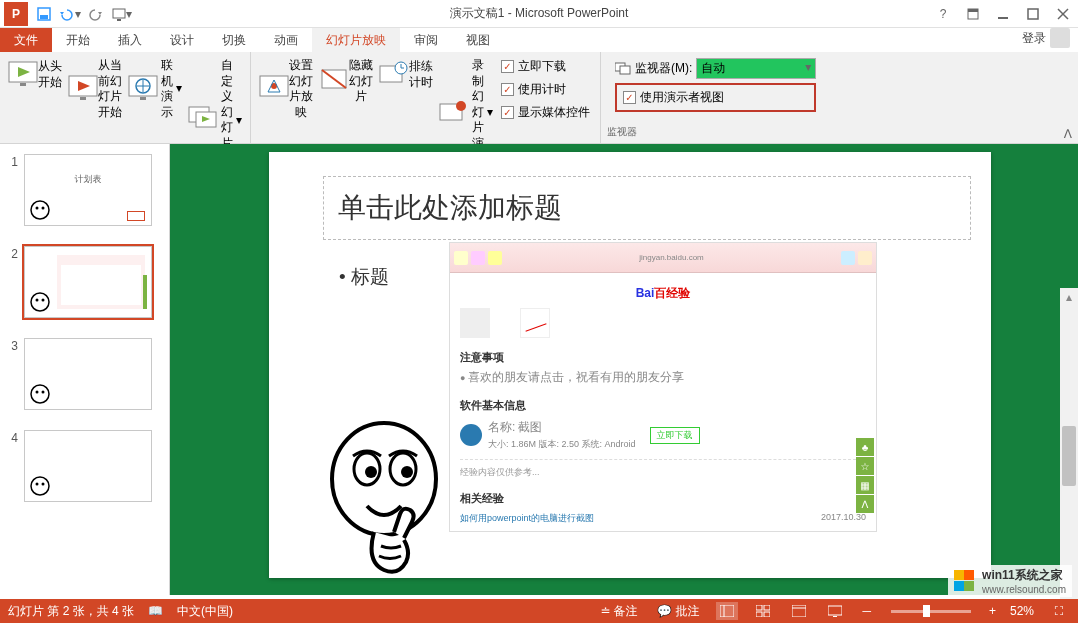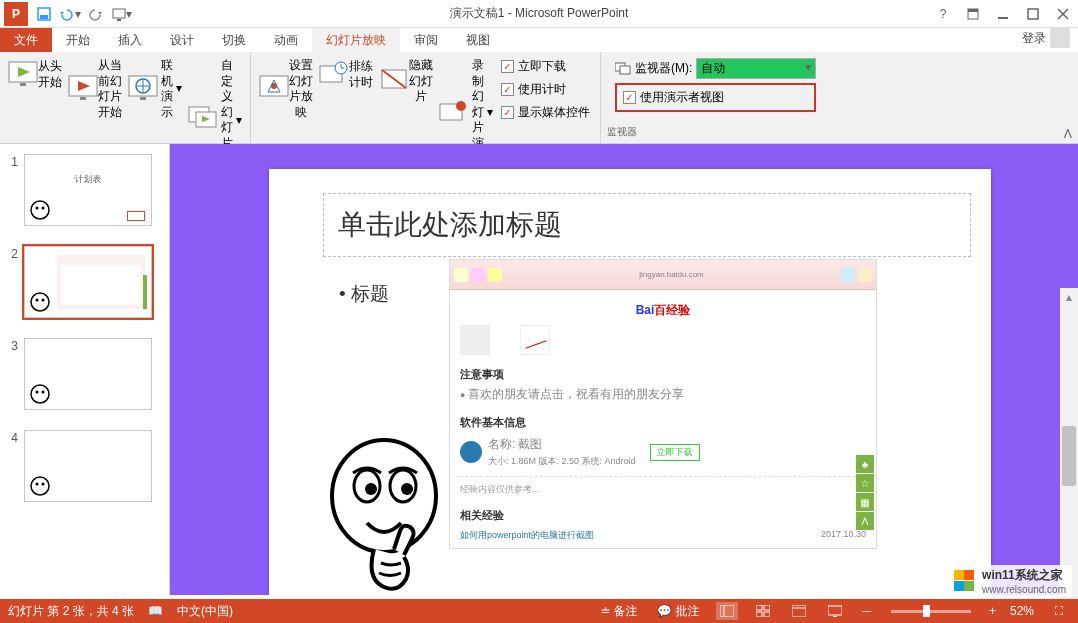--- a/index.html
+++ b/index.html
@@ -33,21 +33,21 @@
 .collapse-btn{position:absolute;right:6px;bottom:2px;color:#666;cursor:pointer}
 .workspace{display:flex;height:451px;background:#eaeaea;position:relative}
 .slide-panel{width:170px;background:#fff;border-right:1px solid #d4d4d4;overflow-y:auto;padding:6px 0}
 .slide-panel::-webkit-scrollbar{width:16px}
 .slide-panel::-webkit-scrollbar-thumb{background:#c1c1c1}
 .slide-thumb-row{display:flex;padding:4px 6px 16px 6px;gap:6px}
 .slide-num{width:12px;text-align:right;color:#555;font-size:12px;padding-top:1px}
 .slide-thumb{width:128px;height:72px;background:#fff;border:1px solid #c8c8c8;position:relative;cursor:pointer;overflow:hidden}
 .slide-thumb.selected{outline:2px solid #d24726;outline-offset:0}
 .thumb-face{position:absolute;left:4px;bottom:4px;width:22px;height:22px}
-.main-area{flex:1;display:flex;justify-content:center;align-items:flex-end;overflow:auto;padding:8px 30px 0 42px;background:#8b5cf6}
+.main-area{flex:1;display:flex;justify-content:center;align-items:flex-start;overflow:auto;padding:8px 30px 0 42px;background:#15803d}
 .main-area::-webkit-scrollbar{width:16px}
 .main-area::-webkit-scrollbar-track{background:#f1f1f1}
 .main-area::-webkit-scrollbar-thumb{background:#c1c1c1}
 .slide-canvas{width:722px;height:426px;background:#fff;box-shadow:0 1px 4px rgba(0,0,0,.3);position:relative}
 .title-ph{position:absolute;left:54px;top:24px;right:20px;height:64px;border:1px dashed #bbb;display:flex;align-items:center;padding:0 14px}
 .title-ph-text{font-size:28px;font-family:"SimSun",serif;color:#333}
 .content-text{position:absolute;left:70px;top:112px;font-size:19px;color:#333}
 .content-text:before{content:"• ";}
 .browser-mock{position:absolute;left:180px;top:90px;width:428px;height:290px;background:#fdf0f0;border:1px solid #ddd;overflow:hidden}
 .browser-chrome{height:30px;background:linear-gradient(#fce8e8,#f8d8d8);border-bottom:1px solid #e0c0c0;display:flex;align-items:center;padding:0 4px;gap:3px}
@@ -197,36 +197,36 @@
               <rect x="1" y="1" width="28" height="20" fill="#fff" stroke="#888"></rect>
               <circle cx="15" cy="11" r="3" fill="#d24726"></circle>
               <path d="M15 5 l-6 12 h12 z" fill="none" stroke="#2a7ab0"></path>
             </svg>
           </div>
           <span>设置幻灯片放映</span>
         </div>
       <div class="big-btn">
           <div class="ico">
             <svg width="30" height="26">
+              <rect x="3" y="3" width="24" height="18" fill="#fff" stroke="#888"></rect>
+              <line x1="3" y1="3" x2="27" y2="21" stroke="#d24726" stroke-width="2"></line>
+            </svg>
+          </div>
+          <span>隐藏幻灯片</span>
+        </div>
+      <div class="big-btn">
+          <div class="ico">
+            <svg width="30" height="26">
               <rect x="1" y="5" width="22" height="16" fill="#fff" stroke="#888"></rect>
               <circle cx="22" cy="7" r="6" fill="#fff" stroke="#2a7ab0"></circle>
               <line x1="22" y1="7" x2="22" y2="3" stroke="#2a7ab0"></line>
               <line x1="22" y1="7" x2="25" y2="7" stroke="#2a7ab0"></line>
             </svg>
           </div>
           <span>排练计时</span>
-        </div>
-      <div class="big-btn">
-          <div class="ico">
-            <svg width="30" height="26">
-              <rect x="3" y="3" width="24" height="18" fill="#fff" stroke="#888"></rect>
-              <line x1="3" y1="3" x2="27" y2="21" stroke="#d24726" stroke-width="2"></line>
-            </svg>
-          </div>
-          <span>隐藏幻灯片</span>
         </div>
       <div class="big-btn"><div class="ico">
             <svg width="30" height="26">
               <rect x="1" y="5" width="22" height="16" fill="#fff" stroke="#888"></rect>
               <circle cx="22" cy="7" r="5" fill="#d24726"></circle>
             </svg>
           </div><span>录制幻灯片演示</span>▾</div>
       <div style="display:flex;flex-direction:column;gap:2px;padding-top:2px">
         <label class="chk-row">
             <span class="chk">✓</span>

